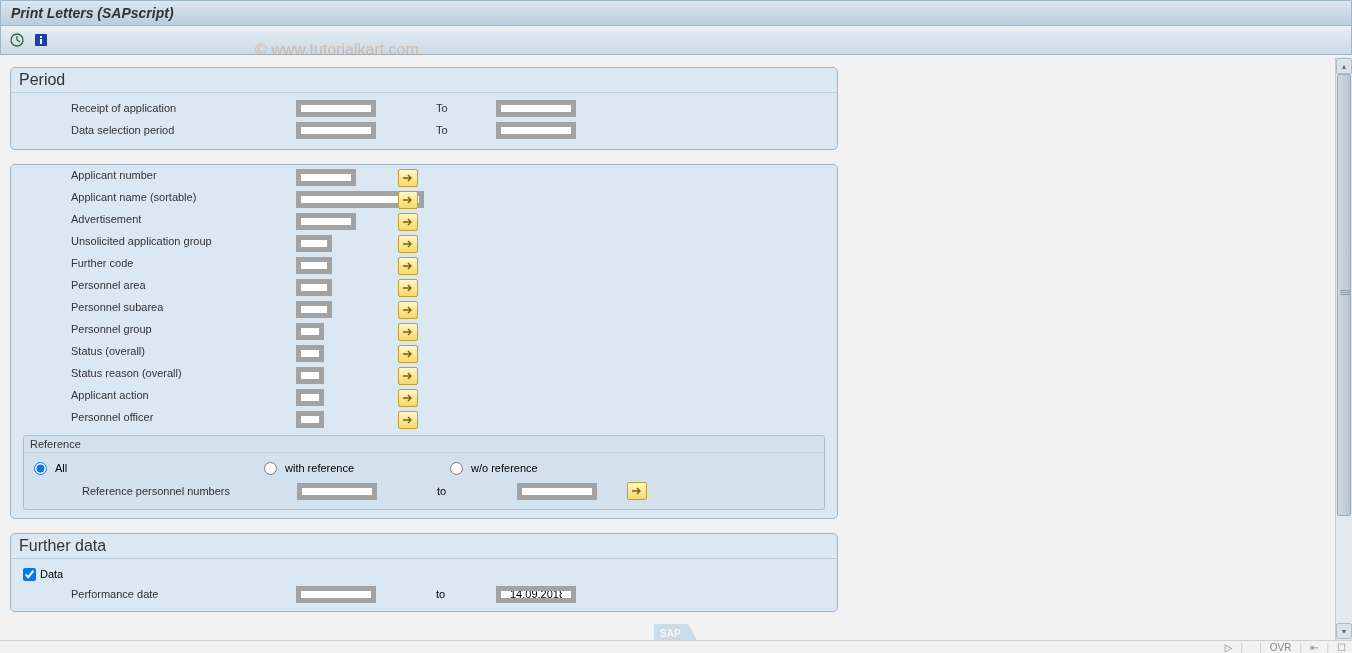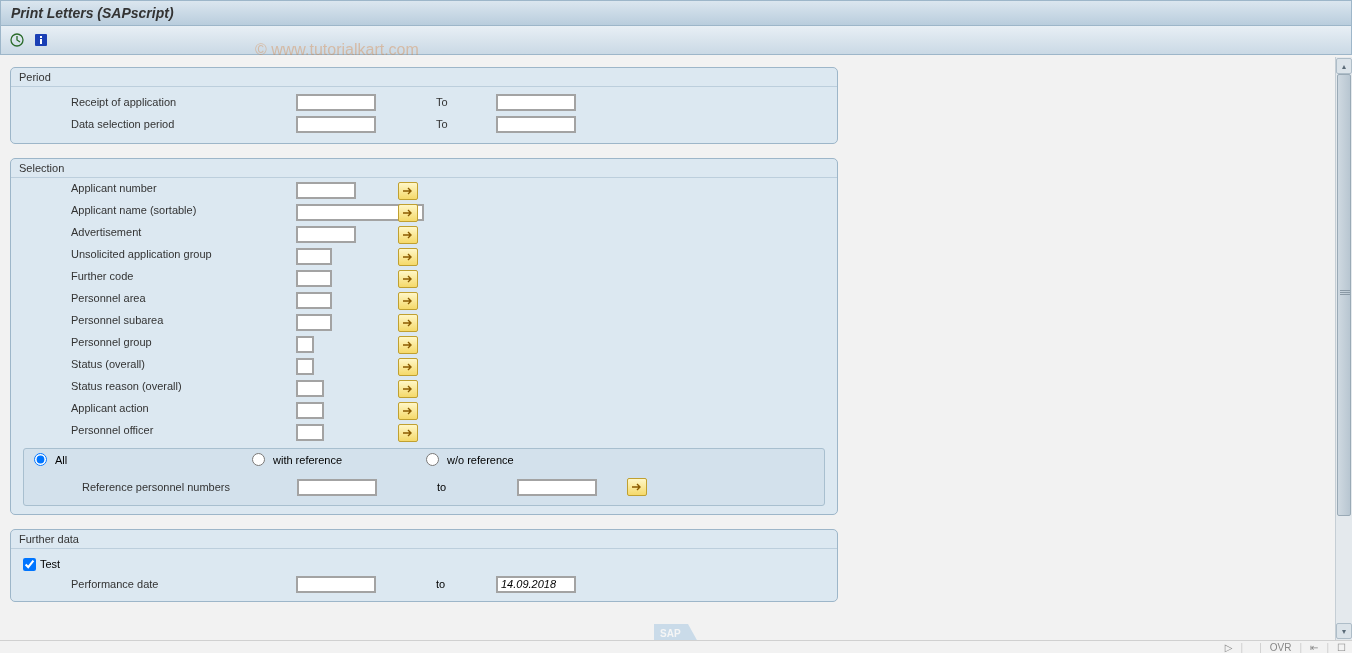--- a/index.html
+++ b/index.html
@@ -62,43 +62,42 @@
     background: #dce8f1;
     border: 1px solid #9db6c9;
     border-radius: 5px;
     margin-bottom: 14px;
     box-sizing: border-box;
   }
   .panel-title {
     padding: 3px 8px;
     color: #333;
     border-bottom: 1px solid #bccedc;
-    font-size: 11px;
+    font-size: 16px;
   }
   .panel-body {
     padding: 4px 12px 8px 12px;
   }
   .row {
     display: flex;
     align-items: center;
     height: 22px;
   }
   .lbl {
     width: 225px;
     color: #333;
     padding-left: 48px;
   }
   .inp {
-    border: 2px solid #a3a3a3;
+    border: 5px solid #a3a3a3;
     background: #fff;
     height: 17px;
     box-sizing: border-box;
-    padding: 0 3px;
+    padding: 0 9px;
     font-size: 11px;
-    font-style: italic;
   }
   .w80 { width: 80px; }
   .w60 { width: 60px; }
   .w36 { width: 36px; }
   .w28 { width: 28px; }
   .w18 { width: 18px; }
   .w128 { width: 128px; }
   .to-lbl {
     width: 60px;
     margin-left: 60px;
@@ -138,23 +137,23 @@
   .sub-title {
     padding: 2px 6px;
     border-bottom: 1px solid #bccedc;
     color: #333;
   }
   .sub-body {
     padding: 4px 10px 6px 10px;
   }
   .radio-row {
     display: flex;
-    align-items: flex-start;
+    align-items: center;
     height: 22px;
-    gap: 4px;
+    gap: 16px;
   }
   .radio-group {
     display: flex;
     align-items: center;
     gap: 4px;
     width: 190px;
   }
   .radio-group.first { width: 214px; }
   input[type=radio], input[type=checkbox] {
     margin: 0 4px 0 0;
@@ -289,21 +288,20 @@
         <div class="row">
           <span class="lbl">Data selection period</span>
           <input class="inp w80" style="">
           <span class="to-lbl">To</span>
           <input class="inp w80" style="">
         </div>
       </div>
     </div>
 
     <div class="panel">
-      <div class="panel-title">Selection</div>
       <div class="panel-body sel-block" id="sel-body">
 
         <div id="sel-rows">
             <div class="sel-row">
               <span class="lbl">Applicant number</span>
               <input class="inp w60" style="">
               <div class="multi-col">
                 <div class="multi-btn">
                   <svg width="12" height="10" viewBox="0 0 12 10">
                     <path d="M1 5 h7 M6 2 l3 3 l-3 3" fill="none" stroke="#8a5a00" stroke-width="1.4"></path>
@@ -428,20 +426,21 @@
                 <div class="multi-btn">
                   <svg width="12" height="10" viewBox="0 0 12 10">
                     <path d="M1 5 h7 M6 2 l3 3 l-3 3" fill="none" stroke="#8a5a00" stroke-width="1.4"></path>
                   </svg>
                 </div>
               </div>
             </div>
           </div>
 
         <div class="sub-panel">
+          <div class="sub-title">Reference</div>
           <div class="sub-body" style="position:relative;">
             <div class="radio-row">
               <label class="radio-group first">
                 <input type="radio" name="ref" checked="" style="">
                 <span>All</span>
               </label>
               <label class="radio-group" style="width:170px;">
                 <input type="radio" name="ref" style="">
                 <span>with reference</span>
               </label>
@@ -464,21 +463,21 @@
           </div>
         </div>
       </div>
     </div>
 
     <div class="panel" style="margin-bottom:0;">
       <div class="panel-title">Further data</div>
       <div class="panel-body">
         <div class="chk-row">
           <input type="checkbox" checked="" style="">
-          <span>Test</span>
+          <span>Data</span>
         </div>
         <div class="row" style="height:18px; overflow:hidden;">
           <span class="lbl">Performance date</span>
           <input class="inp w80" style="">
           <span style="width:60px; margin-left:60px;">to</span>
           <input class="inp w80" value="14.09.2018" style="">
         </div>
       </div>
     </div>
 

